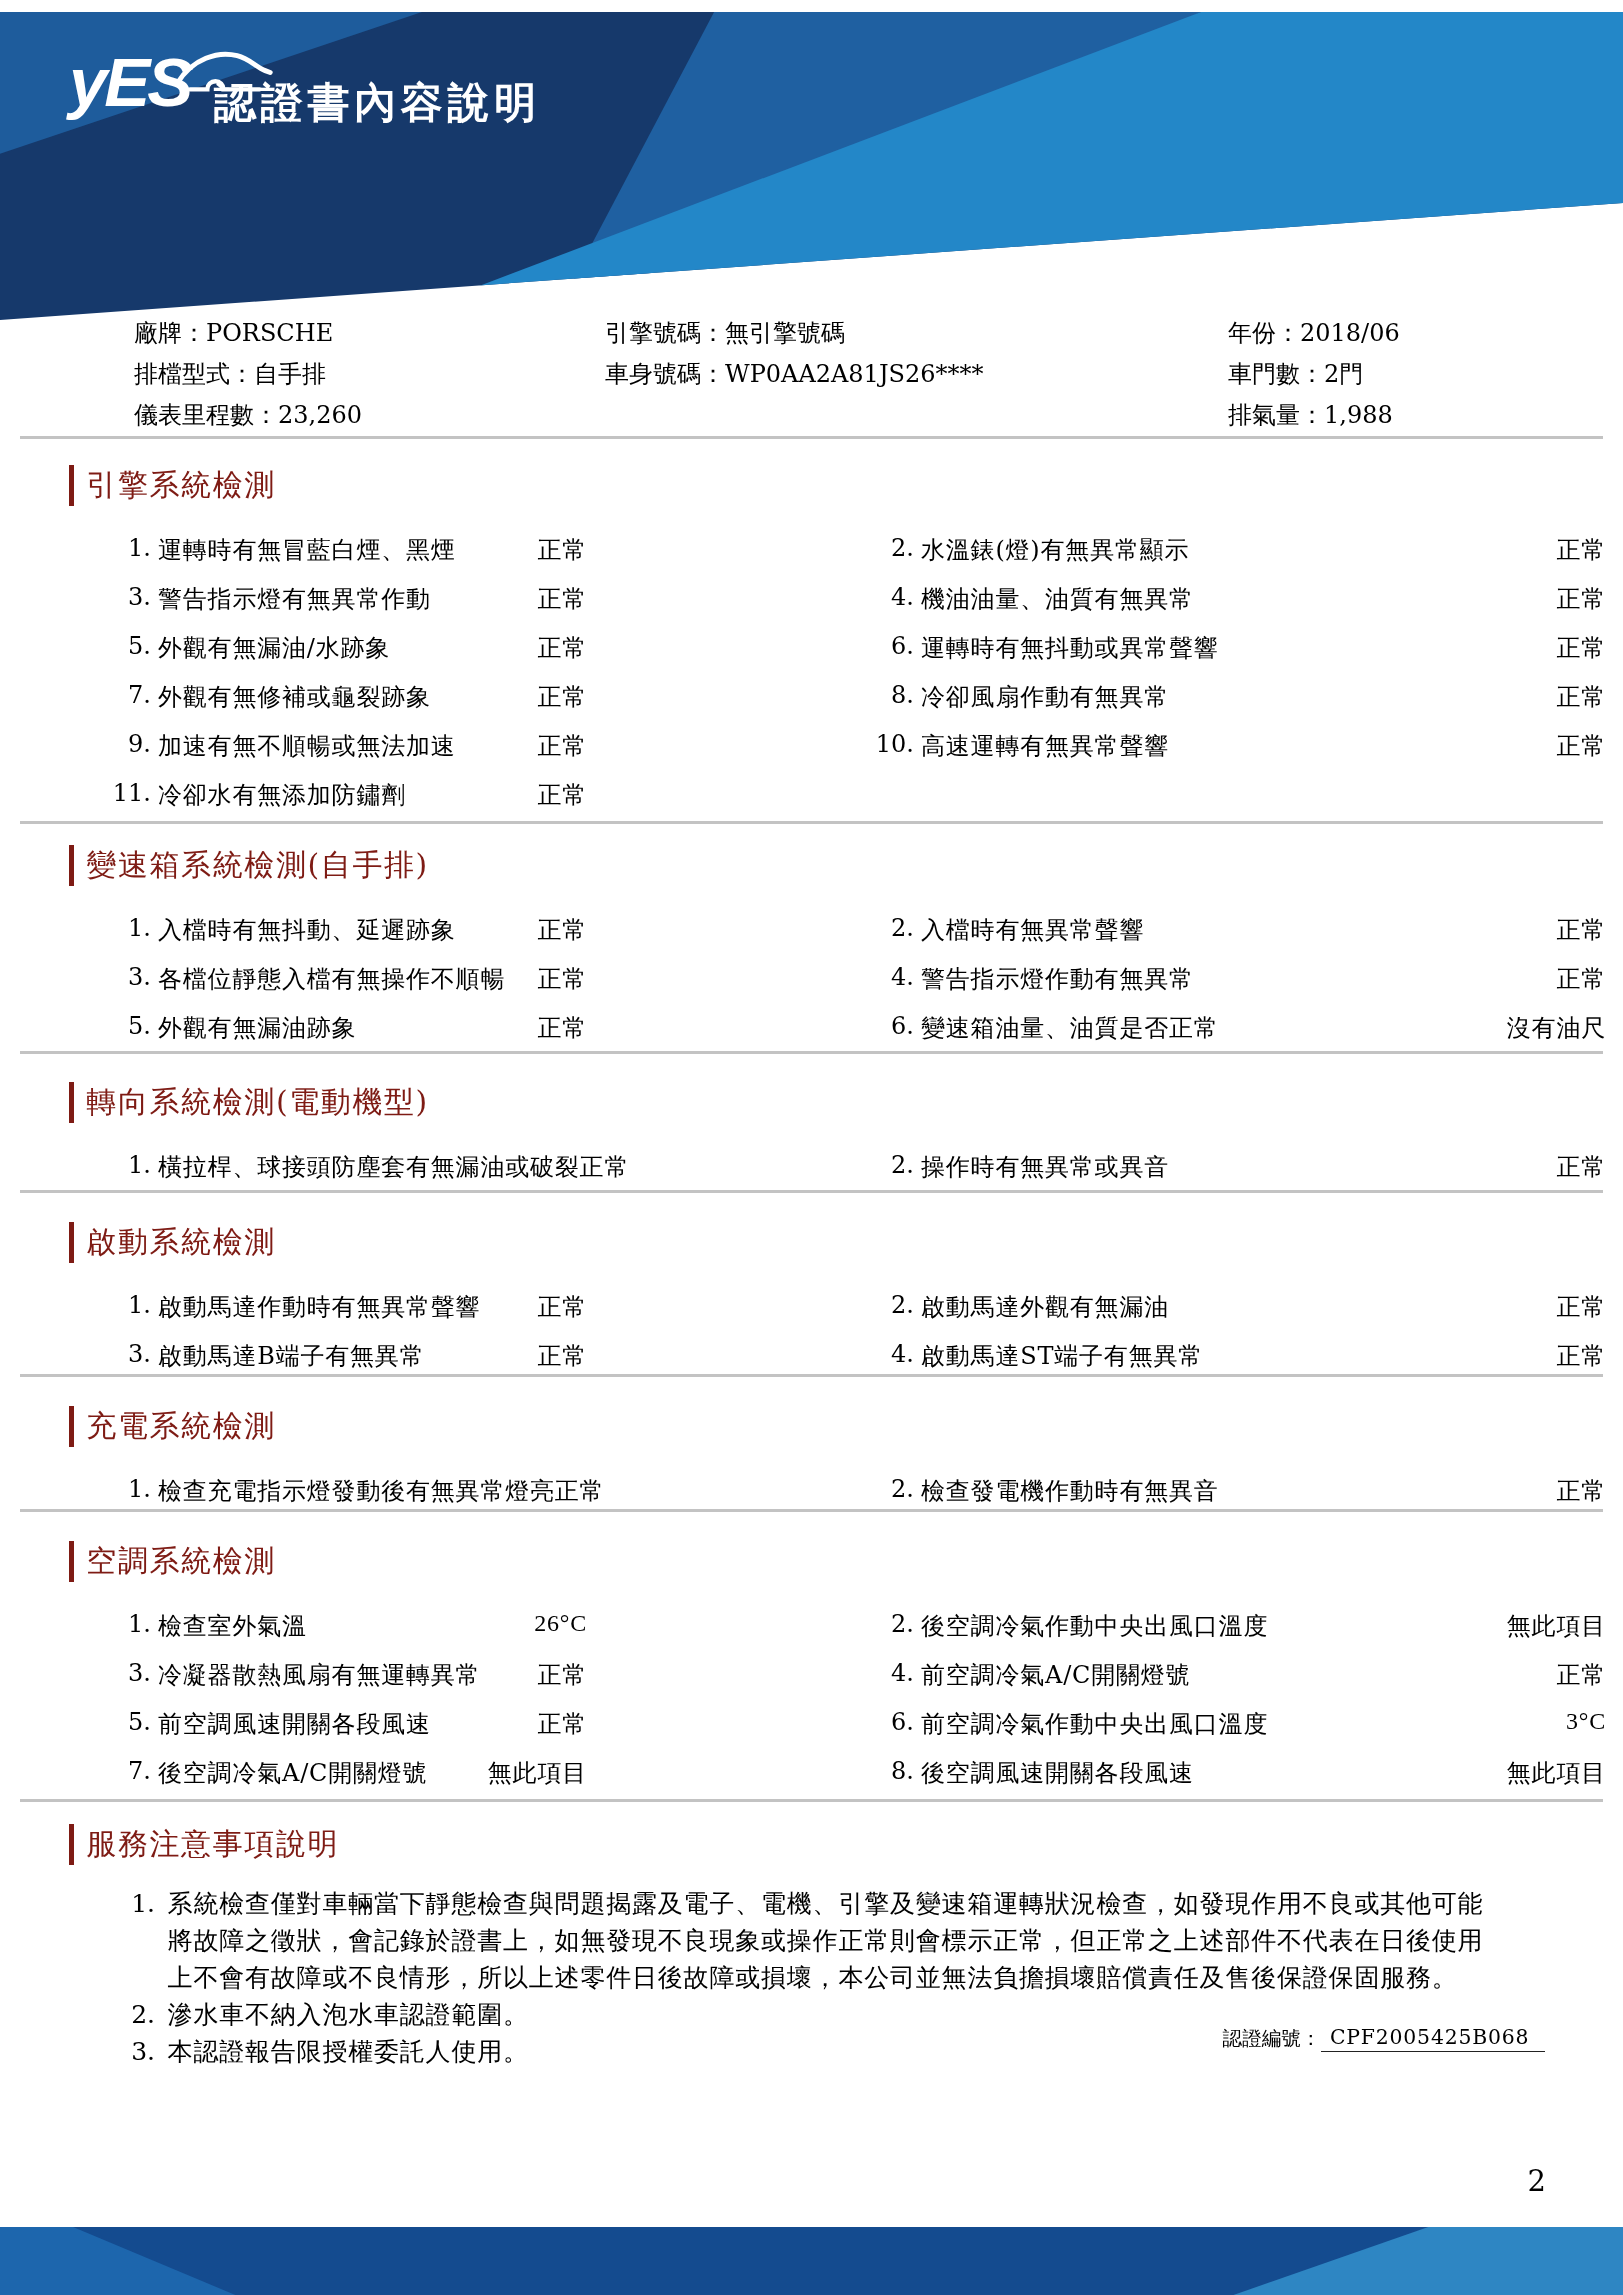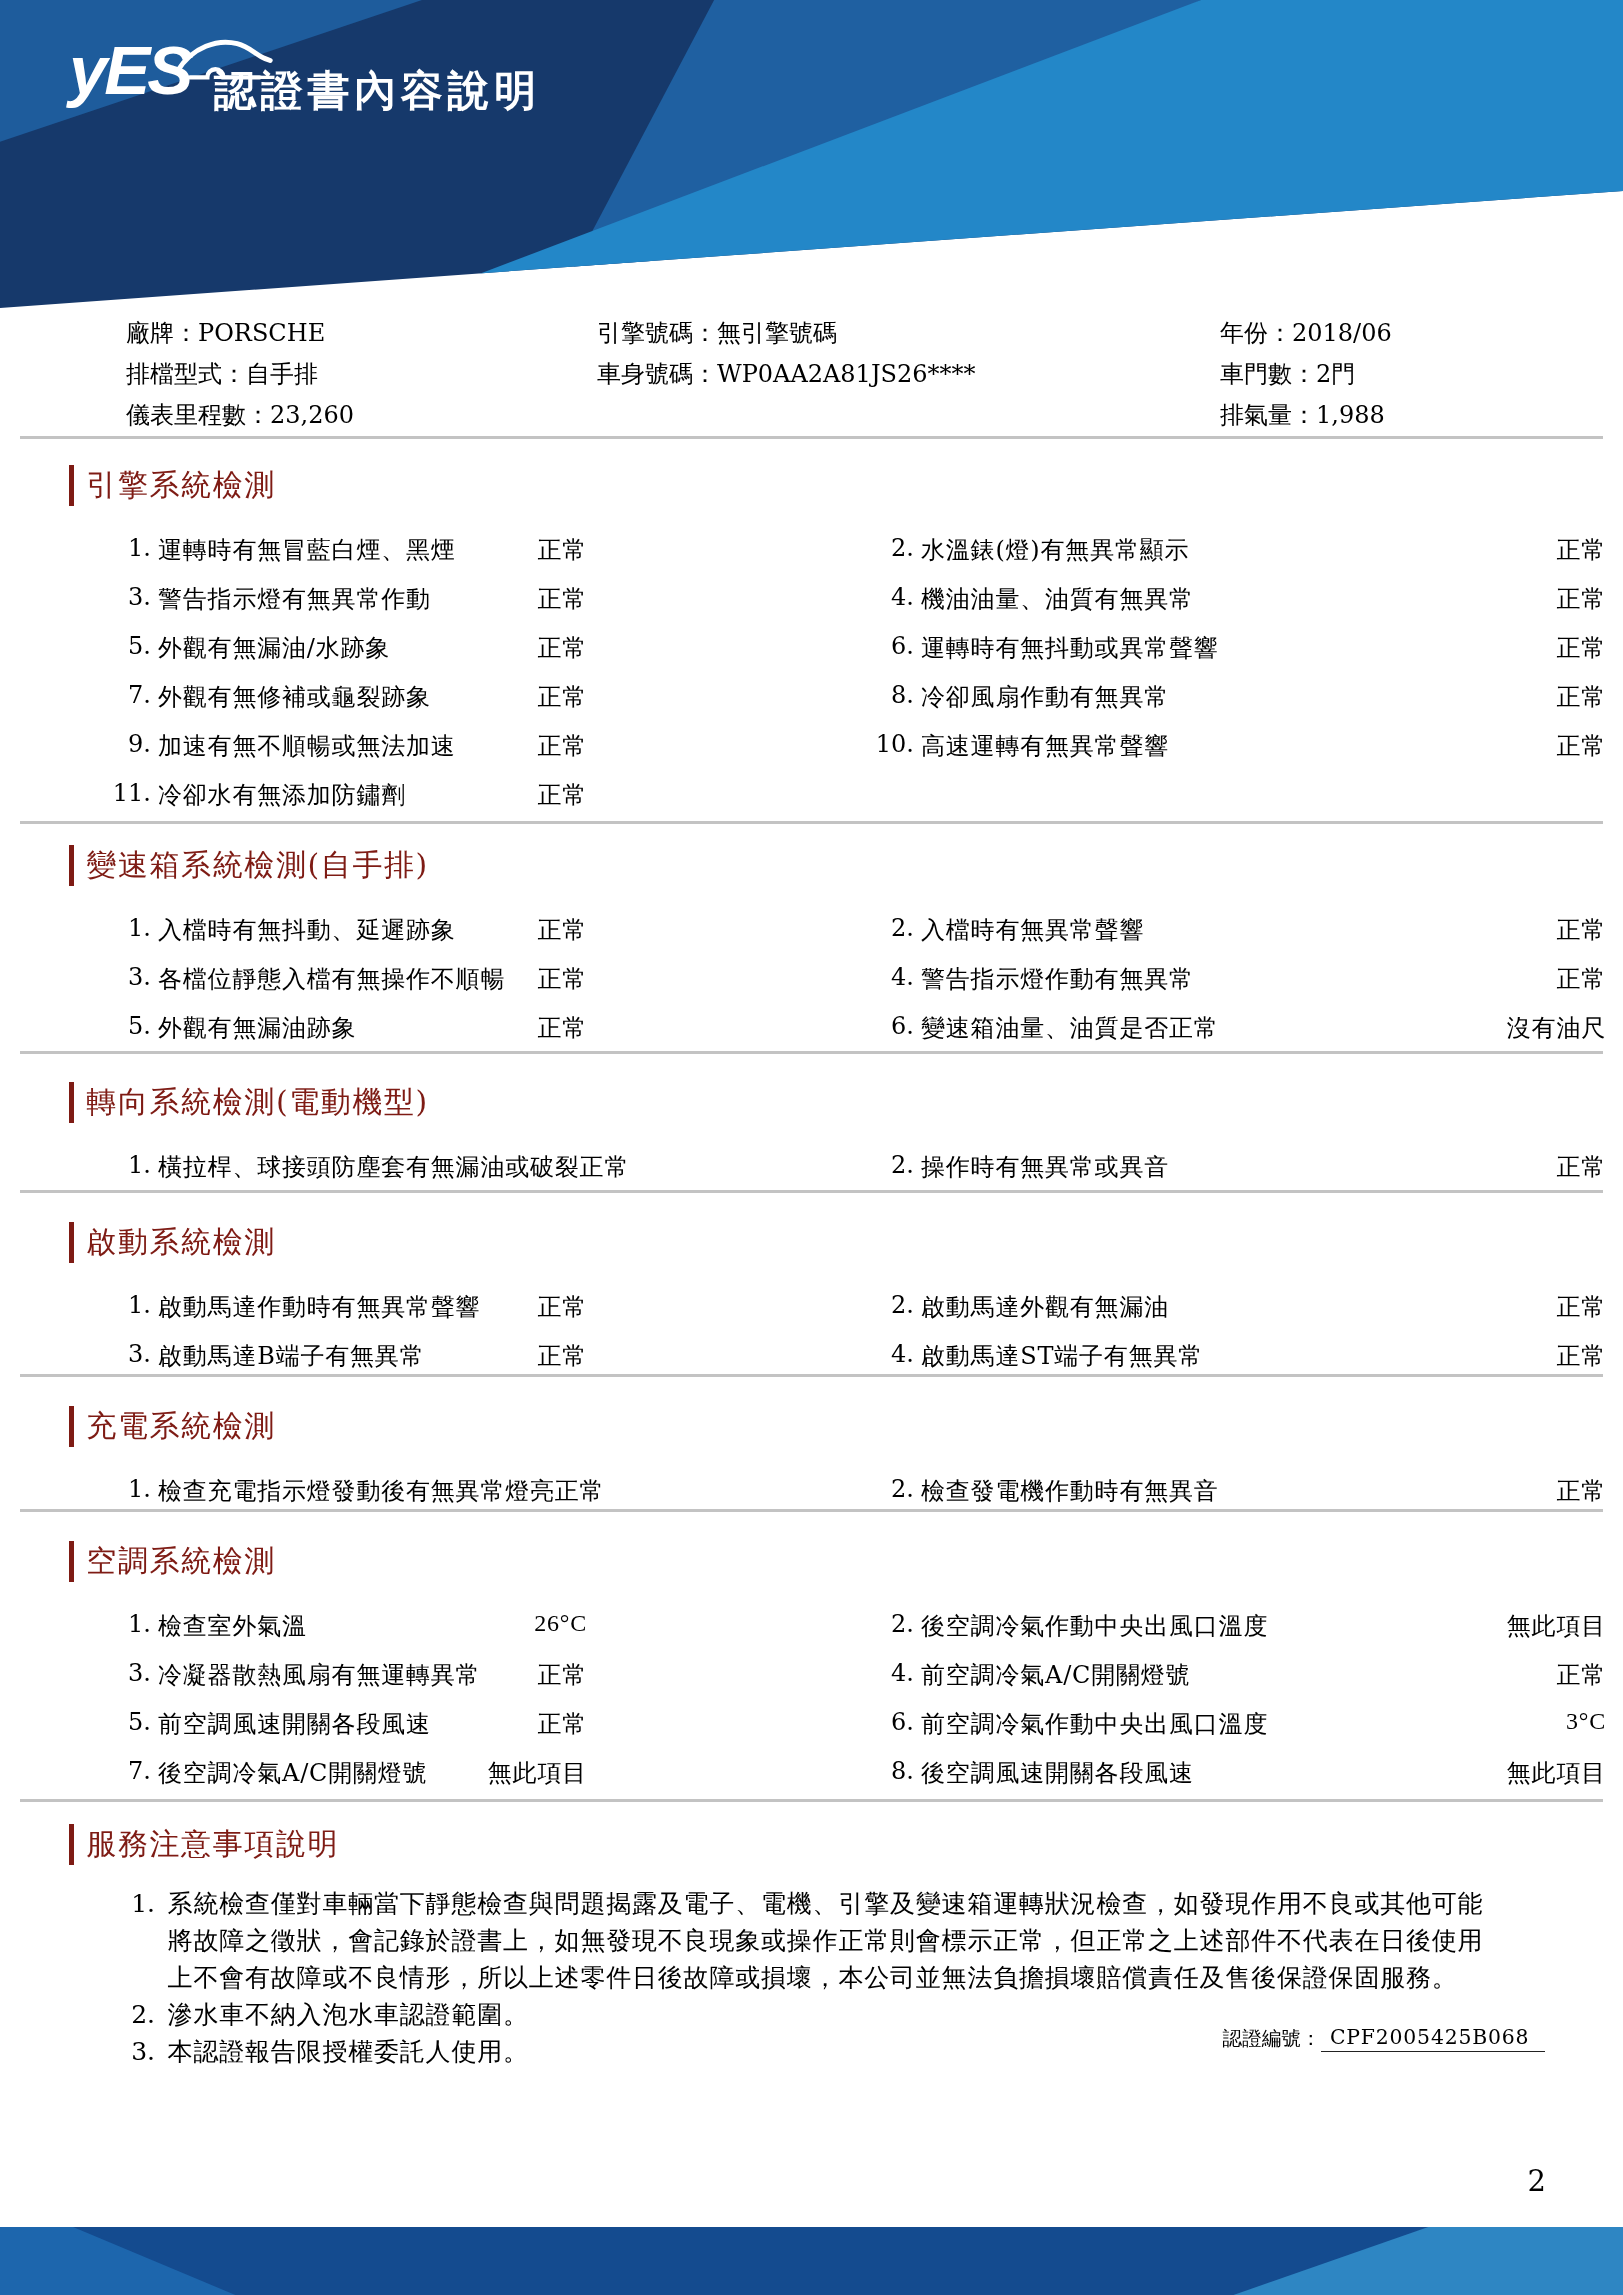--- a/index.html
+++ b/index.html
@@ -1,38 +1,38 @@
 <!DOCTYPE html>
 <html style="font-size:12.6px"><head>
 <meta charset="utf-8">
 <title>認證書內容說明</title>
 <style>
   html,body{margin:0;padding:0;background:#e8e8e8;}
   .page{position:relative;width:1623px;height:2295px;background:#ffffff;overflow:hidden;
         font-family:"DejaVu Serif","Liberation Serif",serif;color:#000;}
 
   
-  .header{position:absolute;top:0;left:0;width:100%;height:308px;
+  .header{position:absolute;top:12px;left:0;width:100%;height:308px;
           clip-path:polygon(0 0,100% 0,100% 62%,0 100%);}
   .h-layer{position:absolute;inset:0;}
   .h-navy{background:#16396B;}
   .h-tri-a{background:#1E5C9C;clip-path:polygon(0 0,26% 0,0 46%);}
   .h-tri-b{background:#1F60A1;clip-path:polygon(44% 0,74% 0,34% 100%);}
   .h-bright{background:#2387C8;clip-path:polygon(74% 0,100% 0,100% 100%,24% 100%);}
 
   .logo{position:absolute;left:69px;top:30px;display:flex;align-items:flex-end;color:#fff;}
   .logo-text{font-family:"Liberation Sans","DejaVu Sans",sans-serif;
              font-size:69px;font-weight:900;font-style:italic;letter-spacing:-3.1px;line-height:1;}
   .logo-car{margin-left:-17.3px;margin-bottom:11px;}
   .header-title{position:absolute;left:214px;top:46px;color:#fff;
                 font-family:"Liberation Sans","DejaVu Sans",sans-serif;
                 font-size:42px;font-weight:900;letter-spacing:4.7px;margin-top:17px;}
 
   
-  .vehicle-info{position:absolute;top:317px;left:0;right:0;height:119px;font-size:24px;}
+  .vehicle-info{position:absolute;top:317px;left:8px;right:0;height:119px;font-size:24px;}
   .icol{position:absolute;top:0;}
   .icol-0{left:126px;} .icol-1{left:597px;} .icol-2{left:1220px;}
   .ifield{height:41px;white-space:nowrap;}
 
   
   .divider{position:absolute;left:19.6px;right:19.6px;height:3.1px;background:#C3C3C3;}
 
   
   .sec{position:absolute;left:0;right:0;}
   .sec-title{position:absolute;top:0;left:69px;display:flex;align-items:center;height:44px;}

